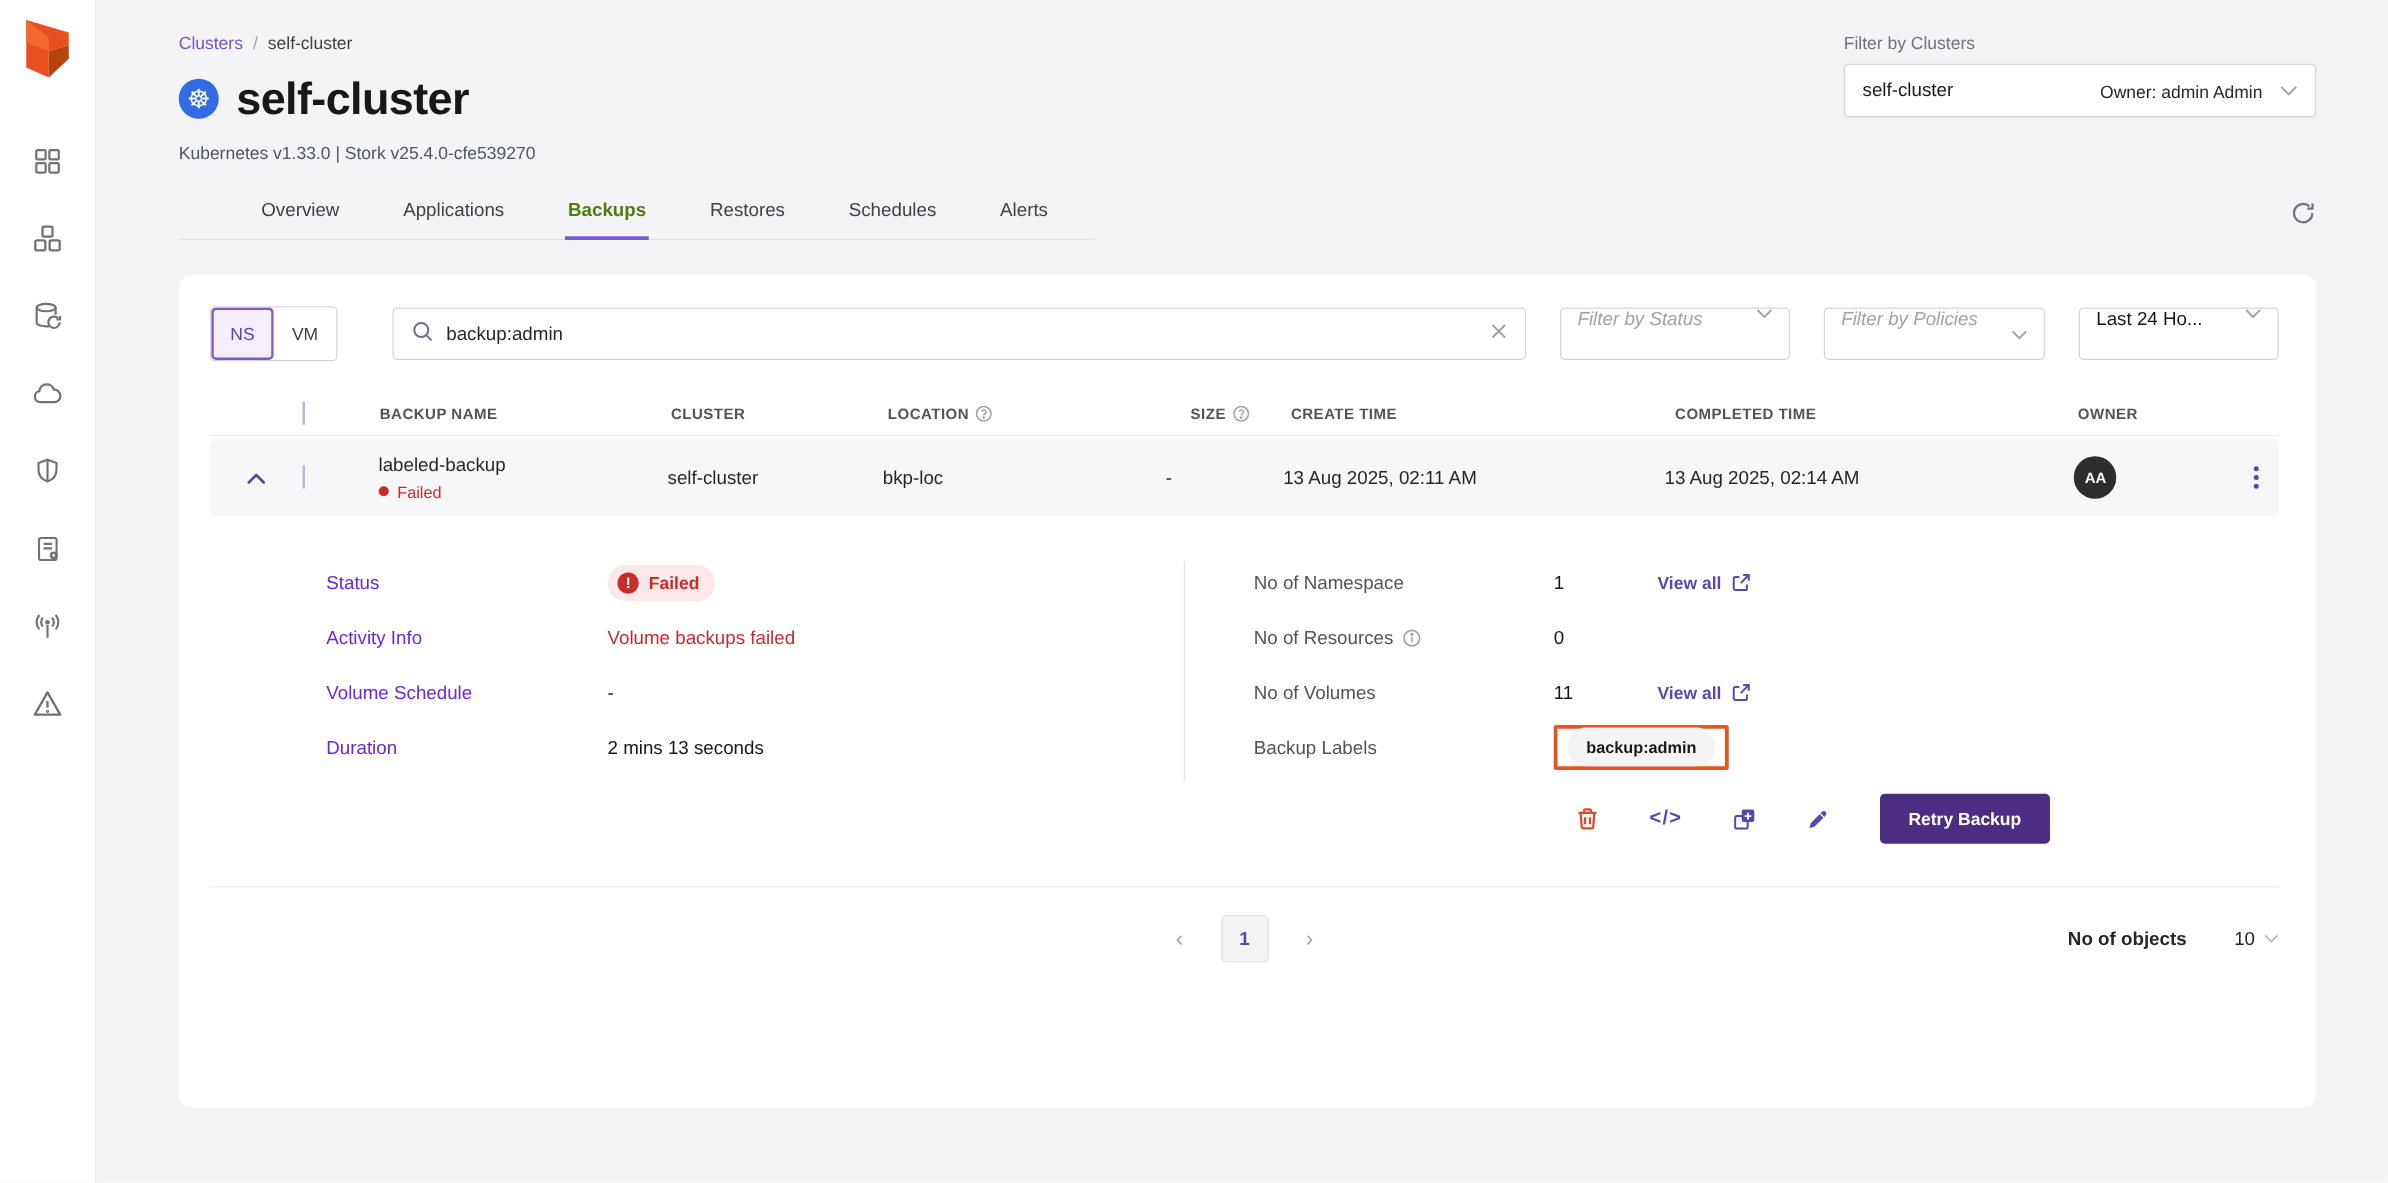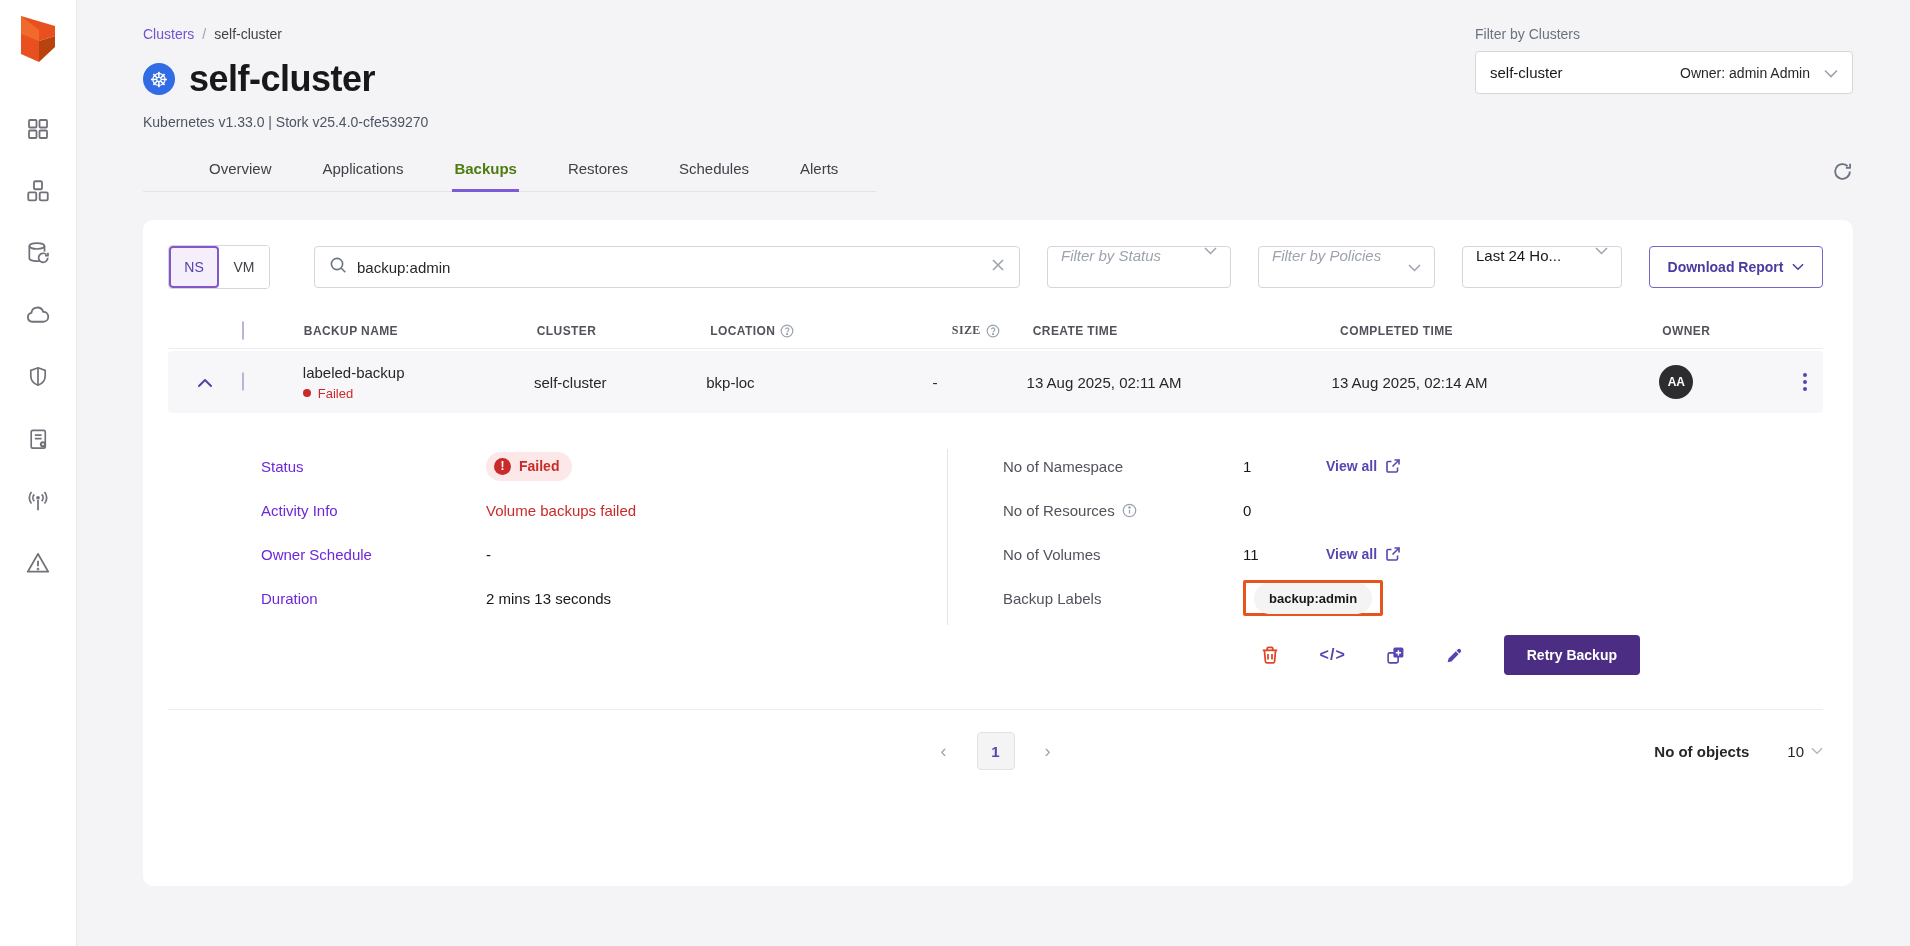--- a/index.html
+++ b/index.html
@@ -69,21 +69,21 @@
     font-family:inherit;
   }
   
   .thead { display:flex; align-items:center; margin-top:24px; height:36px; border-bottom:1px solid #ededf0; }
   .trow { display:flex; align-items:center; height:62px; background:#f7f7f9; border-radius:4px; margin-top:2px; }
   .col-exp { width:75px; display:flex; justify-content:center; }
   .col-check { width:62px; }
   .col-name { width:235px; }
   .col-cluster { width:175px; }
   .col-loc { width:230px; }
-  .col-size { width:70px; text-align:left; padding-right:8px;font-family:Liberation Serif, serif; }
+  .col-size { width:70px; text-align:left; padding-right:8px; }
   .col-create { width:335px; padding-left:25px; }
   .col-completed { width:325px; }
   .col-owner { width:150px; }
   .col-kebab { margin-left:auto; padding-right:12px; display:flex; }
   .hcell { font-size:12px; font-weight:600; letter-spacing:0.4px; color:#52525b; display:flex; align-items:center; gap:5px; }
   .col-size.hcell { justify-content:flex-end; }
   .cell { font-size:15px; color:#27272a; }
   .checkbox { width:20px; height:20px; border:1.5px solid #b9b4d8; border-radius:3px; background:#fff; cursor:pointer; }
   .name-cell .nm { font-size:15px; color:#27272a; }
   .status-line { display:flex; align-items:center; gap:7px; margin-top:5px; }
@@ -279,26 +279,20 @@
           </span>
       </div>
       <div class="select-box w-time">
         <span class="val">Last 24 Ho...</span>
         <span class="chev">
             <svg width="13" height="8" viewBox="0 0 13 8" fill="none" stroke="#9ca3af" stroke-width="1.5">
               <path d="M1 1l5.5 5.5L12 1"></path>
             </svg>
           </span>
       </div>
-      <button class="btn-download">
-        <span>Download Report</span>
-        <svg width="12" height="8" viewBox="0 0 13 8" fill="none" stroke="#4d3a9e" stroke-width="1.6">
-            <path d="M1 1l5.5 5.5L12 1"></path>
-          </svg>
-      </button>
     </div>
 
     <div class="thead">
       <span class="col-exp"></span>
       <span class="col-check"><span class="checkbox"></span></span>
       <span class="col-name hcell">BACKUP NAME</span>
       <span class="col-cluster hcell">CLUSTER</span>
       <span class="col-loc hcell">
         <span>LOCATION</span>
         <svg width="14" height="14" viewBox="0 0 14 14" fill="none" stroke="#9ca3af" stroke-width="1.2">
@@ -359,21 +353,21 @@
           <span class="badge-failed">
             <span class="bang">!</span>
             <span class="btxt">Failed</span>
           </span>
         </div>
         <div class="drow">
           <span class="dlabel">Activity Info</span>
           <span class="dvalue err-text">Volume backups failed</span>
         </div>
         <div class="drow">
-          <span class="dlabel">Owner Schedule</span>
+          <span class="dlabel">Volume Schedule</span>
           <span class="dvalue">-</span>
         </div>
         <div class="drow">
           <span class="dlabel">Duration</span>
           <span class="dvalue">2 mins 13 seconds</span>
         </div>
       </div>
       <div class="d-right">
         <div class="drow">
           <span class="dlabel">No of Namespace</span>

